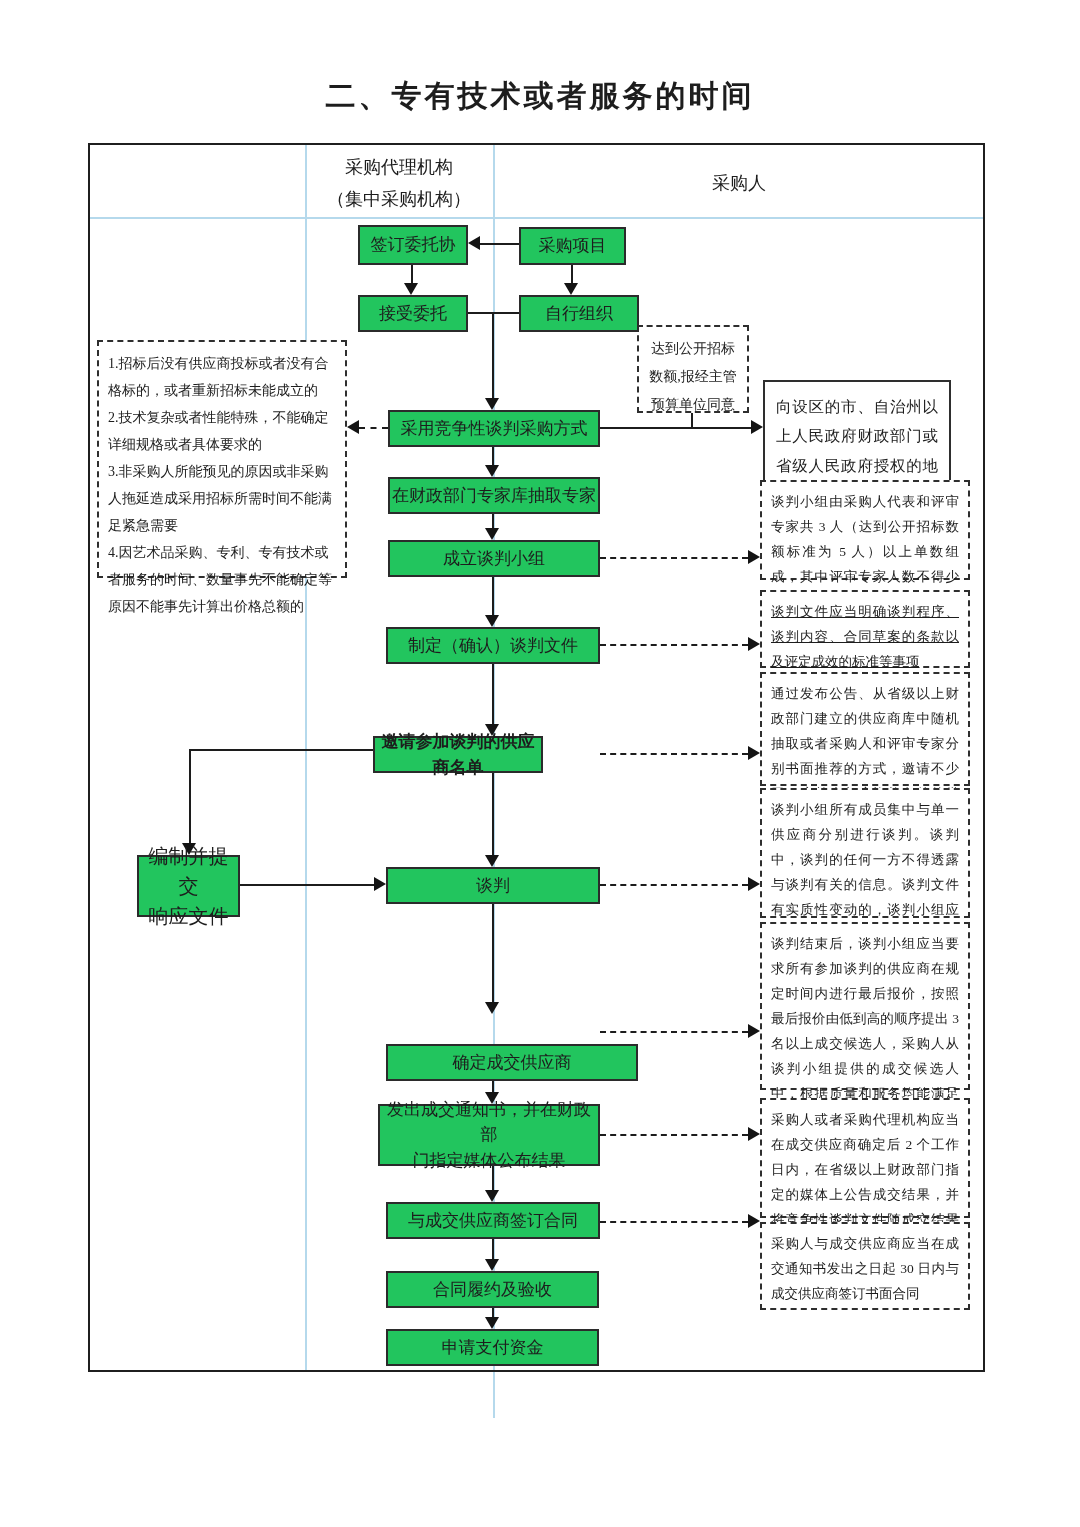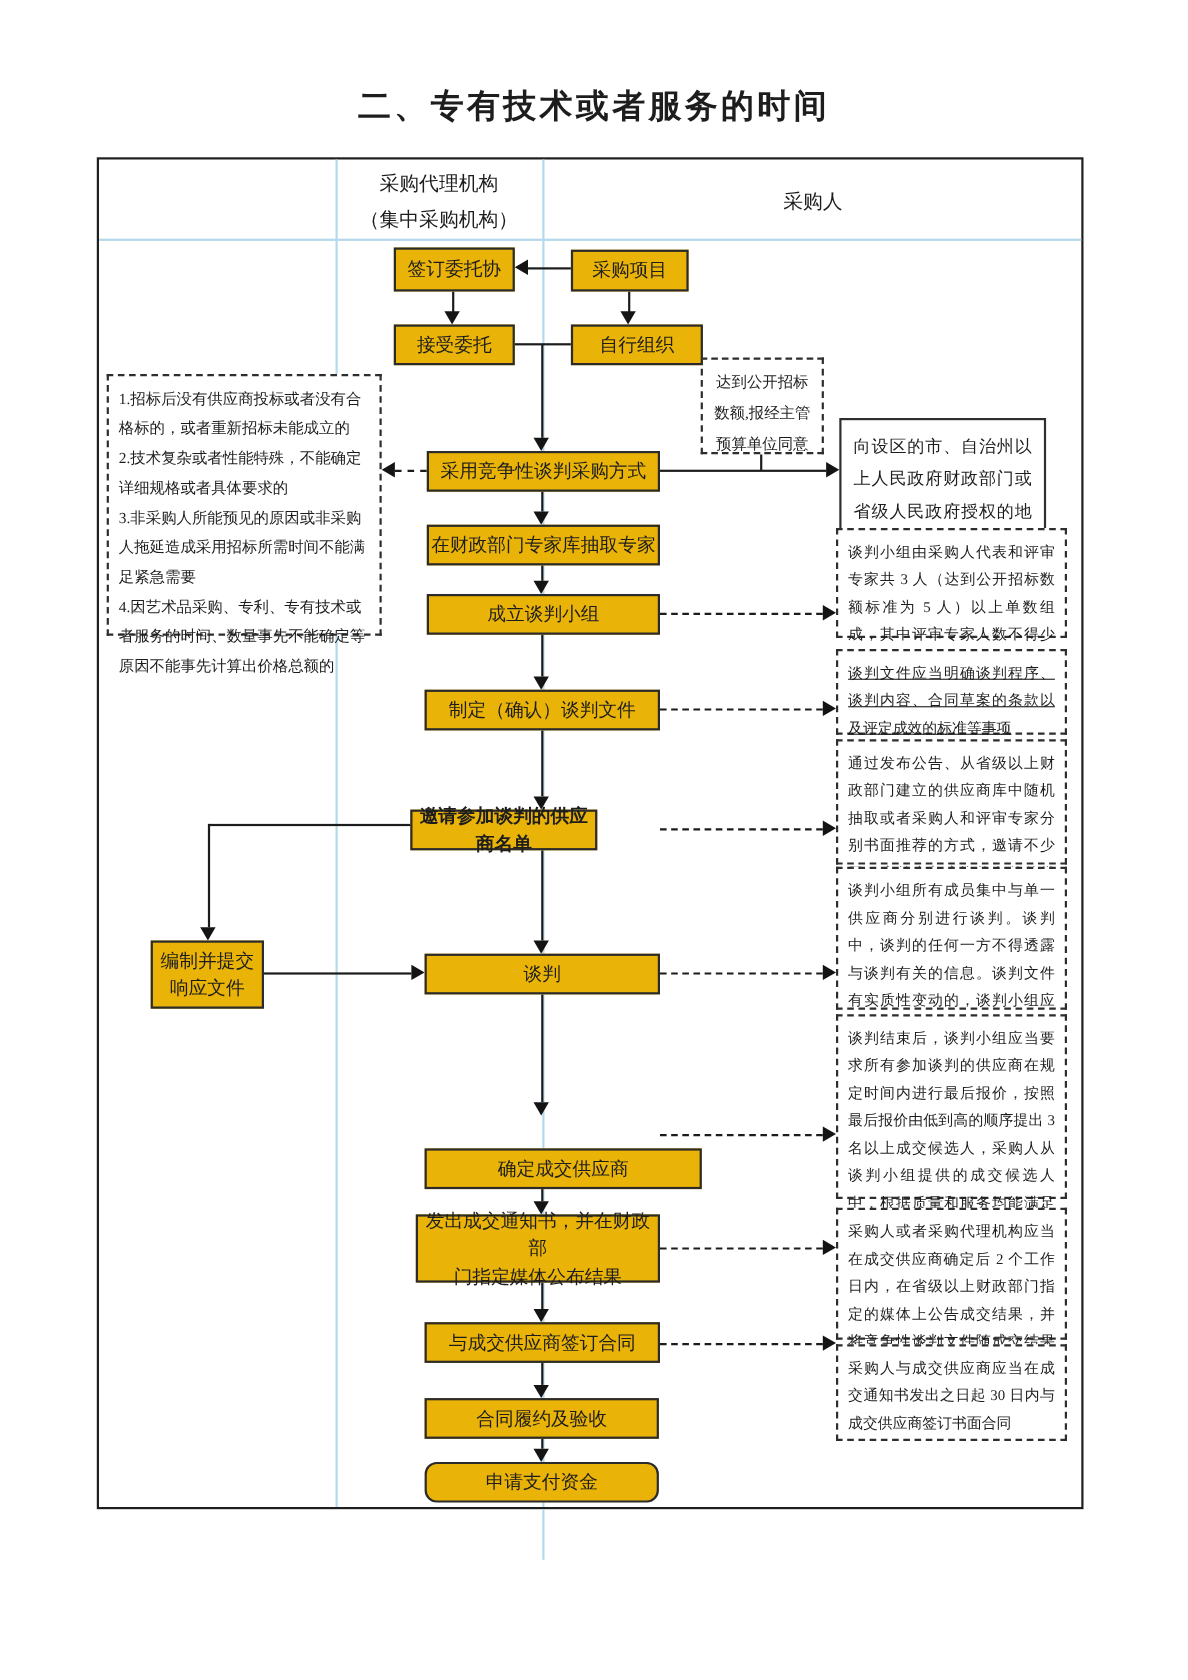--- a/index.html
+++ b/index.html
@@ -1,21 +1,21 @@
 <!DOCTYPE html>
 <html><head>
 <meta charset="utf-8">
 <style>
   html,body{margin:0;padding:0;background:#ffffff;}
   #canvas{position:relative;width:1080px;height:1527px;background:#ffffff;overflow:hidden;
           font-family:"Liberation Serif","DejaVu Serif",serif;color:#1d1d1d;}
   .abs{position:absolute;}
   .title{left:0;top:76px;width:100%;text-align:center;font-size:30px;font-weight:700;letter-spacing:3px;}
   .lane-label{font-size:18px;text-align:center;white-space:pre-line;line-height:1.75;}
-  .fbox{border:2px solid #2b2b2b;background:#eab308;display:flex;align-items:center;justify-content:center;
+  .fbox{border:2px solid #2b2b2b;background:#22c55e;display:flex;align-items:center;justify-content:center;
         text-align:center;font-size:17px;white-space:pre-line;line-height:1.5;z-index:3;box-sizing:border-box;}
   .note{border:2px dashed #2e2e2e;background:#fff;font-size:13.5px;line-height:1.85;padding:8px 9px;
         text-align:justify;white-space:pre-line;z-index:2;box-sizing:border-box;}
   .snote{border:2px solid #2e2e2e;background:#fff;font-size:15.5px;line-height:1.9;padding:10px 11px;
         text-align:justify;z-index:2;box-sizing:border-box;}
   .hline{background:#1c1c1c;height:2px;z-index:1;}
   .vline{background:#1c1c1c;width:2px;z-index:1;}
   .dline{border-top:2px dashed #1c1c1c;height:0;z-index:1;}
   .ar {width:0;height:0;border-top:7px solid transparent;border-bottom:7px solid transparent;border-left:12px solid #141414;z-index:2;}
   .alf{width:0;height:0;border-top:7px solid transparent;border-bottom:7px solid transparent;border-right:12px solid #141414;z-index:2;}
@@ -50,23 +50,23 @@
   <div class="abs fbox" style="left:388px;top:477px;width:212px;height:37px;">在财政部门专家库抽取专家</div>
   <div class="abs fbox" style="left:388px;top:540px;width:212px;height:37px;">成立谈判小组</div>
   <div class="abs fbox" style="left:386px;top:627px;width:214px;height:37px;">制定（确认）谈判文件</div>
   <div class="abs fbox" style="left:373px;top:736px;width:170px;height:37px;font-weight:bold;">邀请参加谈判的供应商名单</div>
   <div class="abs fbox" style="left:386px;top:867px;width:214px;height:37px;">谈判</div>
   <div class="abs fbox" style="left:386px;top:1044px;width:252px;height:37px;">确定成交供应商</div>
   <div class="abs fbox" style="left:378px;top:1104px;width:222px;height:62px;">发出成交通知书，并在财政部
 门指定媒体公布结果</div>
   <div class="abs fbox" style="left:386px;top:1202px;width:214px;height:37px;">与成交供应商签订合同</div>
   <div class="abs fbox" style="left:386px;top:1271px;width:213px;height:37px;">合同履约及验收</div>
-  <div class="abs fbox" style="left:386px;top:1329px;width:213px;height:37px;border-radius:11px;">申请支付资金</div>
+  <div class="abs fbox" style="left:386px;top:1329px;width:213px;height:37px;">申请支付资金</div>
 
-  <div class="abs fbox" style="left:137px;top:855px;width:103px;height:62px;font-size:17px;">编制并提交
+  <div class="abs fbox" style="left:137px;top:855px;width:103px;height:62px;font-size:20px;">编制并提交
 响应文件</div>
 
   <div class="abs note" style="left:97px;top:340px;width:250px;height:238px;font-size:14px;line-height:1.93;text-align:left;">1.招标后没有供应商投标或者没有合格标的，或者重新招标未能成立的
 2.技术复杂或者性能特殊，不能确定详细规格或者具体要求的
 3.非采购人所能预见的原因或非采购人拖延造成采用招标所需时间不能满足紧急需要
 4.因艺术品采购、专利、专有技术或者服务的时间、数量事先不能确定等原因不能事先计算出价格总额的</div>
 
   <div class="abs note" style="left:637px;top:325px;width:112px;height:88px;font-size:14px;text-align:center;line-height:2.0;">达到公开招标
 数额,报经主管
 预算单位同意</div>

